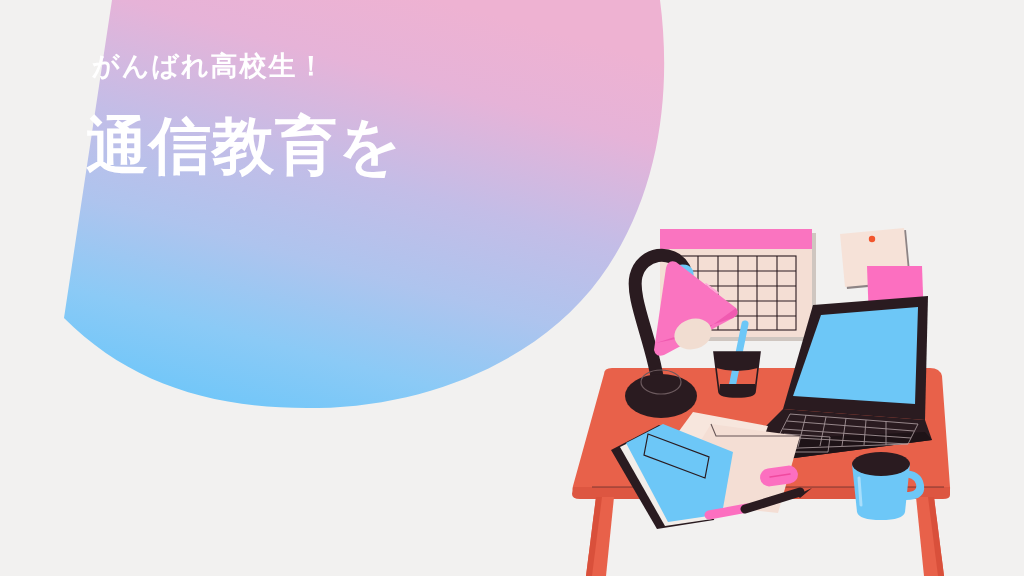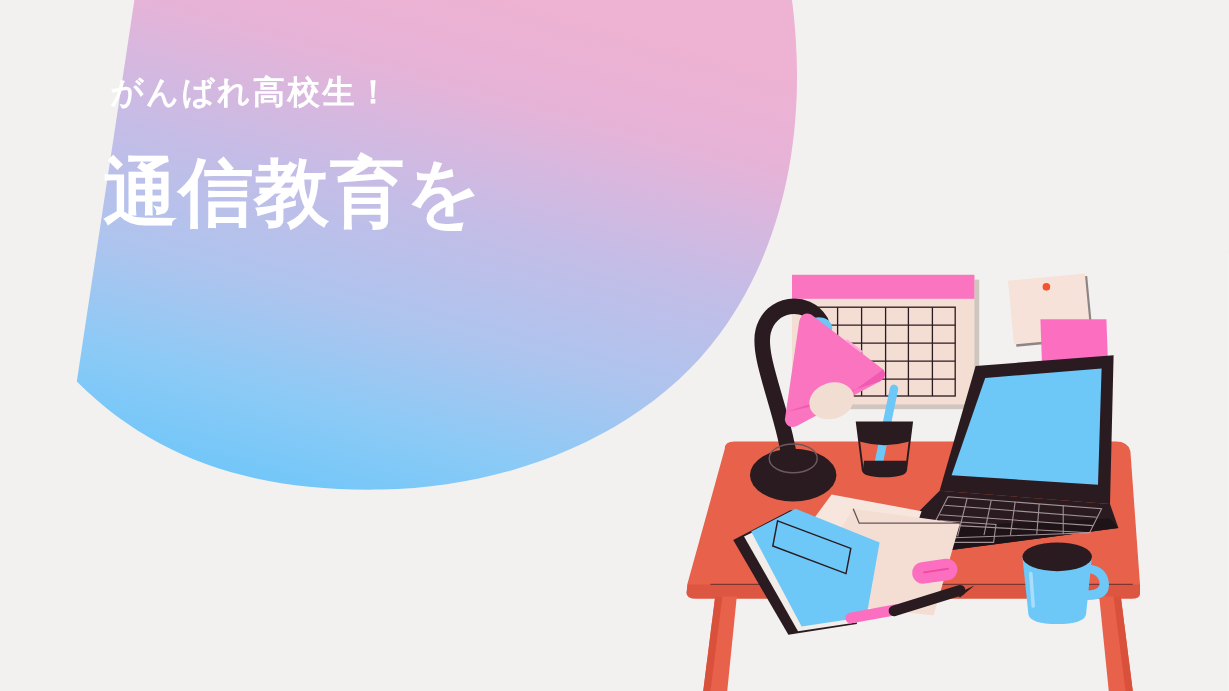--- a/index.html
+++ b/index.html
@@ -39,33 +39,32 @@
   .subtitle {
     position: absolute;
     left: 92px;
     top: 52px;
     font-size: 27px;
     font-weight: 700;
     color: #ffffff;
     letter-spacing: 2px;
     white-space: nowrap;
     line-height: 1;
-    margin-top: 12px;
   }
   .title-line {
     position: absolute;
     left: 86px;
     font-size: 62px;
     font-weight: 900;
     color: #ffffff;
     letter-spacing: 1px;
     white-space: nowrap;
     line-height: 1;
   }
-  .title-line-1 { top: 130px; }
+  .title-line-1 { top: 115px; }
   .title-line-2 { top: 185px; }
 </style>
 </head>
 <body>
 
 <div id="canvas">
 
   <svg id="bg-layer" viewBox="0 0 1024 576">
     <defs>
       <linearGradient id="blobGrad" x1="0.62" y1="0" x2="0.22" y2="1">

